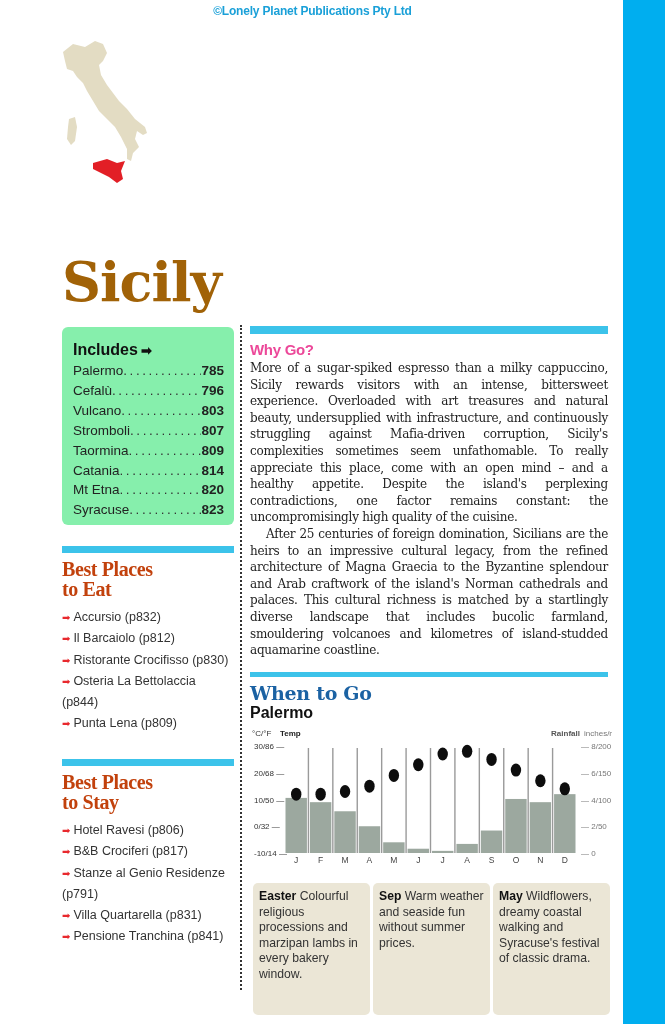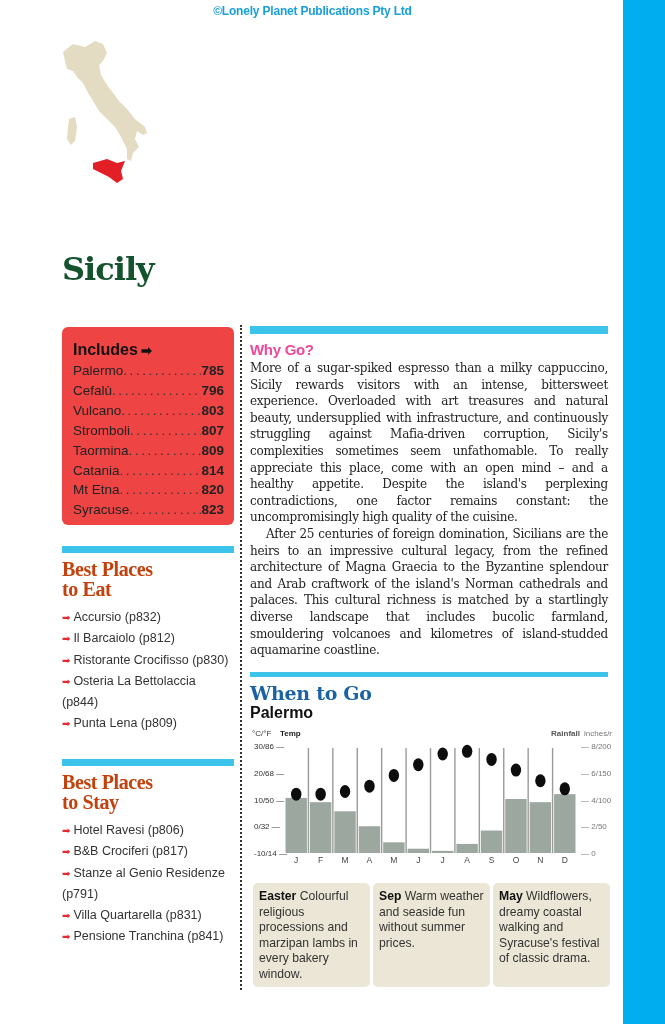--- a/index.html
+++ b/index.html
@@ -6,24 +6,24 @@
   html, body { width: 665px; height: 1024px; background: #ffffff; overflow: hidden; }
   body { position: relative; font-family: "Liberation Sans", sans-serif; color: #1a1a1a; }
 
   .copyright { position: absolute; top: 4px; left: 0; width: 625px; text-align: center;
     font-family: "Liberation Sans", sans-serif; font-weight: bold; font-size: 12px; color: #1aa0d8; letter-spacing: -0.2px; }
   .edge-tab { position: absolute; top: 0; right: 0; width: 42px; height: 1024px; background: #00aeef; }
 
   .map { position: absolute; left: 55px; top: 35px; width: 100px; height: 155px; }
 
   .page-title { position: absolute; left: 62px; top: 250px; font-family: "DejaVu Serif", serif; font-weight: bold;
-    font-size: 32px; color: #14532d; letter-spacing: -1px; }
+    font-size: 54px; color: #a16207; letter-spacing: -1px; }
 
   
-  .includes { position: absolute; left: 62px; top: 327px; width: 172px; height: 198px; background: #ef4444; border-radius: 6px;
+  .includes { position: absolute; left: 62px; top: 327px; width: 172px; height: 198px; background: #86efac; border-radius: 6px;
     padding: 14px 10px 0 11px; }
   .includes h3 { font-family: "Liberation Sans", sans-serif; font-weight: 900; font-size: 16px; color: #111; margin-bottom: 2px; }
   .includes h3 .arrow { font-size: 13px; margin-left: 3px; }
   .inc-row { display: flex; font-size: 13.5px; line-height: 19.9px; color: #222; }
   .inc-row .name { white-space: nowrap; }
   .inc-row .dots { flex: 1; overflow: hidden; white-space: nowrap; letter-spacing: 1.4px; color: #333; }
   .inc-row .dots::before { content: ". . . . . . . . . . . . . . . . . . . . . . . . . . . . . ."; letter-spacing: -0.6px; }
   .inc-row .page { white-space: nowrap; font-weight: bold; }
 
   .bar-blue { height: 7px; background: #3cc3ea; }
@@ -43,21 +43,21 @@
   .main p { font-family: "DejaVu Serif", serif; font-size: 12px; line-height: 16.6px; color: #222; text-align: justify; letter-spacing: -0.25px; }
   .main p.indent { text-indent: 16px; }
   .when { position: absolute; left: 250px; top: 672px; width: 358px; }
   .when .bar-blue { height: 5px; background: #3cc3ea; }
   .when h2 { font-family: "DejaVu Serif", serif; font-weight: bold; font-size: 19px; color: #1b62a3; margin: 5px 0 0 0; letter-spacing: -0.3px; }
   .when h4 { font-family: "Liberation Sans", sans-serif; font-weight: bold; font-size: 16px; color: #111; margin-top: 0px; }
 
   .chart { position: absolute; left: 250px; top: 726px; width: 362px; height: 150px; }
   .chart svg { position: absolute; left: 0; top: 0; }
 
-  .info-boxes { position: absolute; left: 253px; top: 883px; width: 357px; height: 104px; display: flex; gap: 3px; justify-content: space-between; }
+  .info-boxes { position: absolute; left: 253px; top: 883px; width: 357px; height: 132px; display: flex; gap: 3px; justify-content: space-between; }
   .info-box { flex: 1; background: #ebe6d6; border-radius: 5px; padding: 6px 5px 0 6px; font-size: 12.2px; line-height: 15.5px; color: #333; }
   .info-box b { color: #111; }
 </style>
 </head>
 <body>
 
 <div class="copyright">©Lonely Planet Publications Pty Ltd</div>
 <div class="edge-tab"></div>
 
 <svg class="map" viewBox="0 0 100 155" width="100" height="155">

